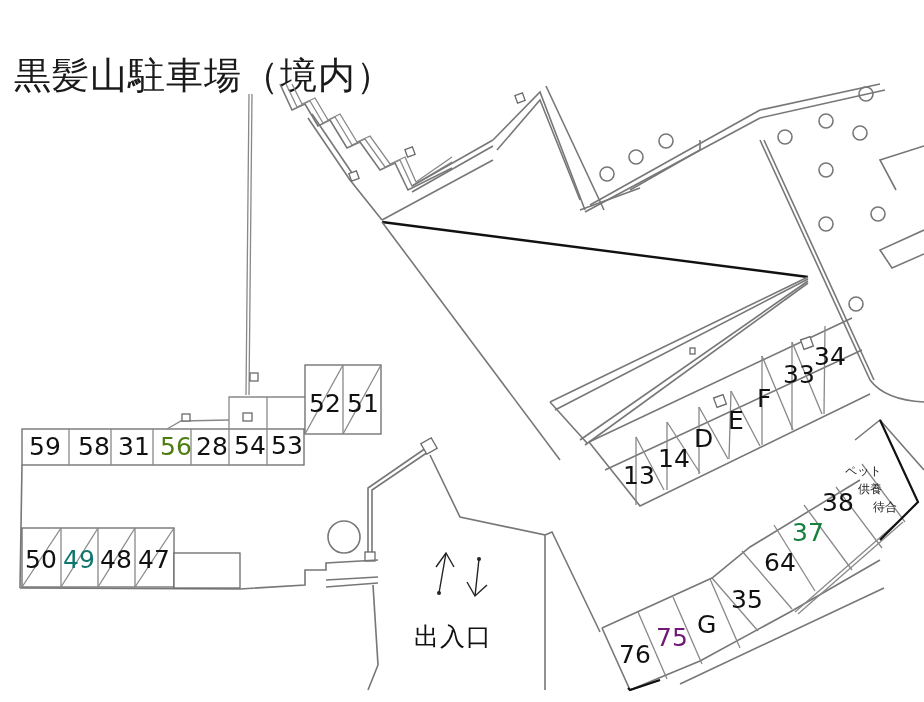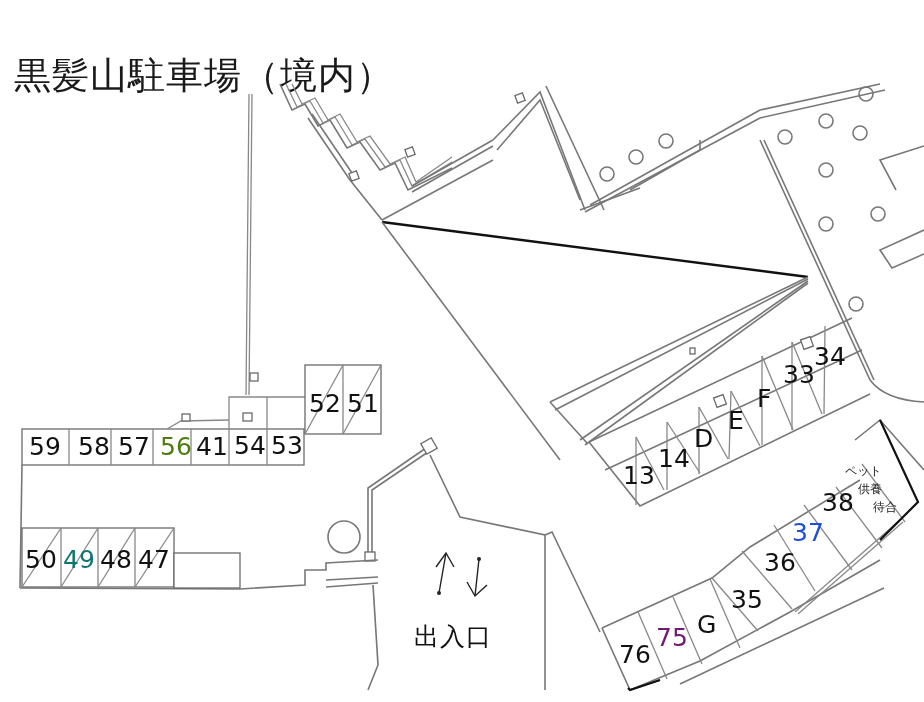--- a/index.html
+++ b/index.html
@@ -182,23 +182,23 @@
     <polyline class="ln" points="855,440 880,420 924,470"></polyline>
     <line class="ln2" x1="862" y1="464" x2="905" y2="522"></line>
     <polyline points="880,420 918,502 880,540" fill="none" stroke="#111" stroke-width="2.2"></polyline>
     <polyline points="628,688 630,690 660,680" fill="none" stroke="#111" stroke-width="2.2"></polyline>
   </g>
 </svg>
 
 <div>
   <div style="position:absolute;left:29px;top:432px;font-size:25px;color:#111">59</div>
   <div style="position:absolute;left:78px;top:432px;font-size:25px;color:#111">58</div>
-  <div style="position:absolute;left:118px;top:432px;font-size:25px;color:#111">57</div>
+  <div style="position:absolute;left:118px;top:432px;font-size:25px;color:#111">31</div>
   <div style="position:absolute;left:160px;top:432px;font-size:25px;color:#4d7c0f">56</div>
-  <div style="position:absolute;left:196px;top:432px;font-size:25px;color:#111">41</div>
+  <div style="position:absolute;left:196px;top:432px;font-size:25px;color:#111">28</div>
   <div style="position:absolute;left:234px;top:431px;font-size:25px;color:#111">54</div>
   <div style="position:absolute;left:271px;top:431px;font-size:25px;color:#111">53</div>
   <div style="position:absolute;left:309px;top:389px;font-size:25px;color:#111">52</div>
   <div style="position:absolute;left:347px;top:389px;font-size:25px;color:#111">51</div>
 
   <div style="position:absolute;left:25px;top:545px;font-size:25px;color:#111">50</div>
   <div style="position:absolute;left:63px;top:545px;font-size:25px;color:#0f766e">49</div>
   <div style="position:absolute;left:100px;top:545px;font-size:25px;color:#111">48</div>
   <div style="position:absolute;left:138px;top:545px;font-size:25px;color:#111">47</div>
 
@@ -207,22 +207,22 @@
   <div style="position:absolute;left:694px;top:424px;font-size:25px;color:#111">D</div>
   <div style="position:absolute;left:728px;top:406px;font-size:25px;color:#111">E</div>
   <div style="position:absolute;left:757px;top:384px;font-size:25px;color:#111">F</div>
   <div style="position:absolute;left:783px;top:360px;font-size:25px;color:#111">33</div>
   <div style="position:absolute;left:814px;top:342px;font-size:25px;color:#111">34</div>
 
   <div style="position:absolute;left:619px;top:640px;font-size:25px;color:#111">76</div>
   <div style="position:absolute;left:656px;top:623px;font-size:25px;color:#701a75">75</div>
   <div style="position:absolute;left:697px;top:610px;font-size:25px;color:#111">G</div>
   <div style="position:absolute;left:731px;top:585px;font-size:25px;color:#111">35</div>
-  <div style="position:absolute;left:764px;top:548px;font-size:25px;color:#111">36</div>
-  <div style="position:absolute;left:792px;top:518px;font-size:25px;color:#1d4ed8">37</div>
+  <div style="position:absolute;left:764px;top:548px;font-size:25px;color:#111">64</div>
+  <div style="position:absolute;left:792px;top:518px;font-size:25px;color:#15803d">37</div>
   <div style="position:absolute;left:822px;top:488px;font-size:25px;color:#111">38</div>
 
   <div style="position:absolute;left:845px;top:463px;font-size:12px;color:#222">ペット</div>
   <div style="position:absolute;left:858px;top:481px;font-size:12px;color:#222">供養</div>
   <div style="position:absolute;left:873px;top:499px;font-size:12px;color:#222">待合</div>
 
   <div style="position:absolute;left:414px;top:620px;font-size:25px;color:#111;letter-spacing:1px">出入口</div>
 </div>
 
 </body></html>

